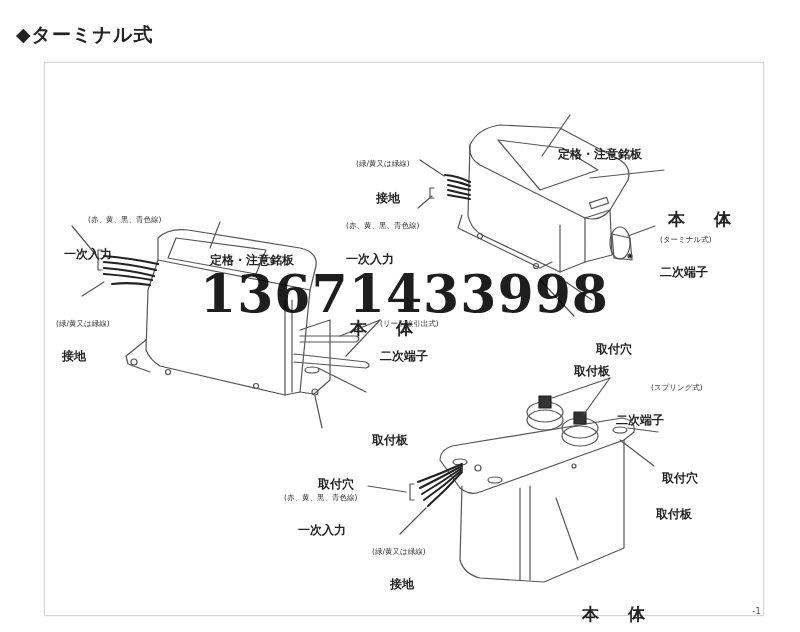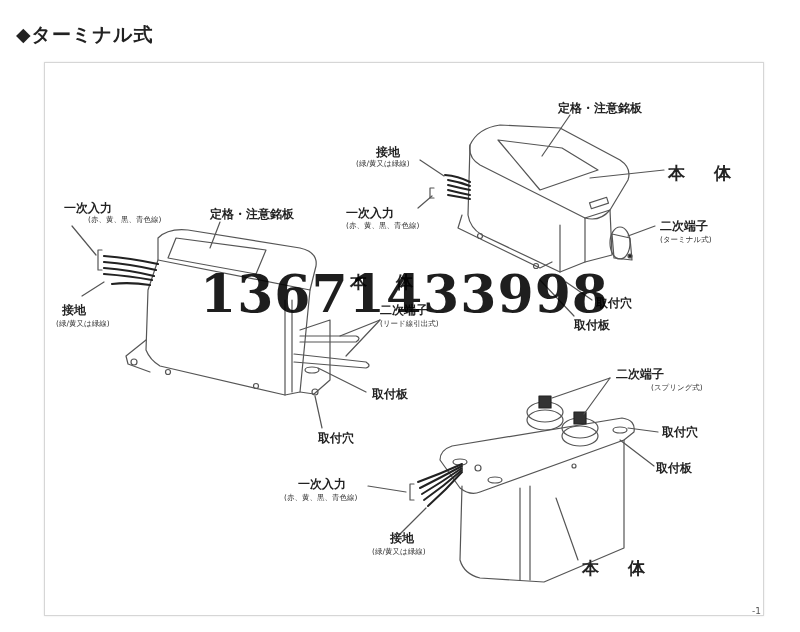--- a/index.html
+++ b/index.html
@@ -2,21 +2,21 @@
 <html><head>
 <meta charset="utf-8">
 <style>
   html, body { margin:0; padding:0; background:#ffffff; }
   body { width:800px; height:632px; position:relative; overflow:hidden;
          font-family:"DejaVu Sans", sans-serif; color:#222; }
   .heading { position:absolute; left:16px; top:22px; font-size:19px; font-weight:bold; letter-spacing:1px; color:#222; }
   .frame { position:absolute; left:44px; top:62px; width:718px; height:552px;
            border:1px solid #d6d6d6; box-shadow:0 0 2px #e6e6e6; background:#fff; }
   svg.diagram { position:absolute; left:0; top:0; width:800px; height:632px; }
-  .lbl { position:absolute; font-size:12px; font-weight:bold; color:#222; white-space:nowrap; line-height:1; }
+  .lbl { position:absolute; font-size:12px; font-weight:bold; color:#222; white-space:nowrap; line-height:1;margin-top:46px; }
   .sub { position:absolute; font-size:7.5px; color:#333; white-space:nowrap; line-height:1;text-align:center; }
   .big { font-size:17px; letter-spacing:6px; }
   .watermark { position:absolute; left:200px; top:268px; font-family:"DejaVu Serif", serif;
                font-weight:bold; font-size:52px; color:#000000; opacity:0.88; letter-spacing:1px; line-height:1; }
   .corner { position:absolute; font-size:9px; color:#555; }
 </style>
 </head>
 <body>
 
 <div class="heading">◆ターミナル式</div>

